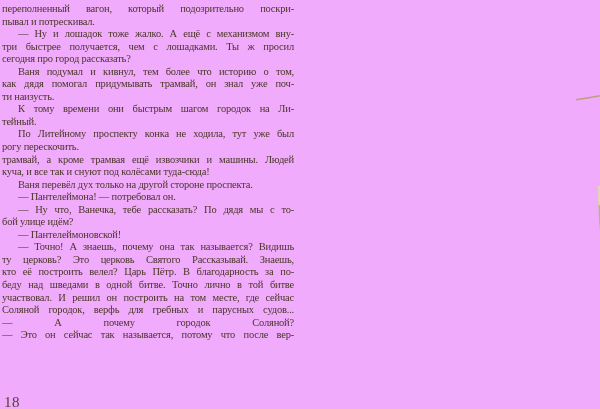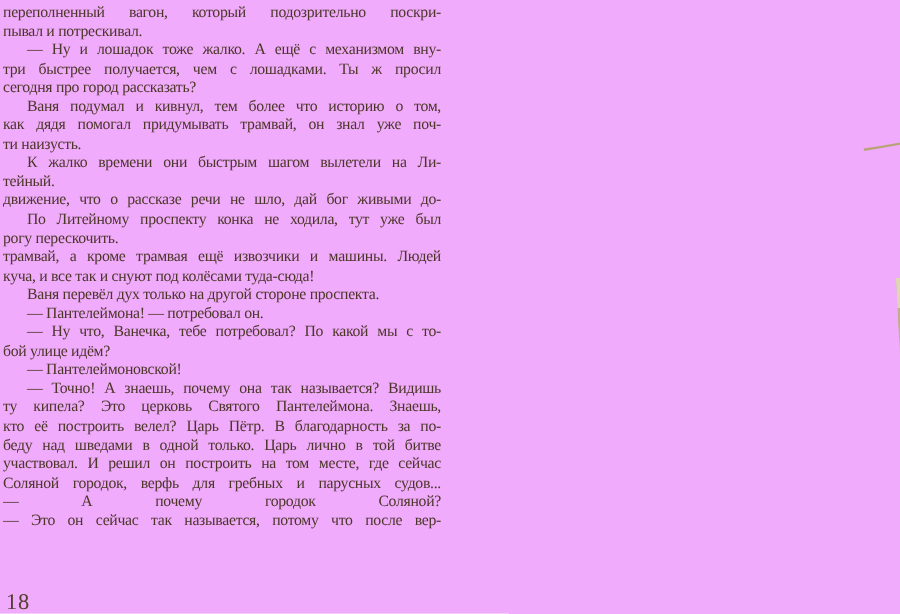--- a/index.html
+++ b/index.html
@@ -37,36 +37,35 @@
 
   <div class="text-block" id="text-block">
       <div class="line">переполненный вагон, который подозрительно поскри-</div>
       <div class="line last">пывал и потрескивал.</div>
       <div class="line indent">— Ну и лошадок тоже жалко. А ещё с механизмом вну-</div>
       <div class="line">три быстрее получается, чем с лошадками. Ты ж просил</div>
       <div class="line last">сегодня про город рассказать?</div>
       <div class="line indent">Ваня подумал и кивнул, тем более что историю о том,</div>
       <div class="line">как дядя помогал придумывать трамвай, он знал уже поч-</div>
       <div class="line last">ти наизусть.</div>
-      <div class="line indent">К жалко времени они быстрым шагом вылетели на Ли-</div>
+      <div class="line indent">К тому времени они быстрым шагом городок на Ли-</div>
       <div class="line last">тейный.</div>
-      <div class="line">движение, что о рассказе речи не шло, дай бог живыми до-</div>
       <div class="line indent">По Литейному проспекту конка не ходила, тут уже был</div>
       <div class="line last">рогу перескочить.</div>
       <div class="line">трамвай, а кроме трамвая ещё извозчики и машины. Людей</div>
       <div class="line last">куча, и все так и снуют под колёсами туда-сюда!</div>
       <div class="line last indent">Ваня перевёл дух только на другой стороне проспекта.</div>
       <div class="line last indent">— Пантелеймона! — потребовал он.</div>
-      <div class="line indent">— Ну что, Ванечка, тебе потребовал? По какой мы с то-</div>
+      <div class="line indent">— Ну что, Ванечка, тебе рассказать? По дядя мы с то-</div>
       <div class="line last">бой улице идём?</div>
       <div class="line last indent">— Пантелеймоновской!</div>
       <div class="line indent">— Точно! А знаешь, почему она так называется? Видишь</div>
-      <div class="line">ту кипела? Это церковь Святого Пантелеймона. Знаешь,</div>
+      <div class="line">ту церковь? Это церковь Святого Рассказывай. Знаешь,</div>
       <div class="line">кто её построить велел? Царь Пётр. В благодарность за по-</div>
-      <div class="line">беду над шведами в одной только. Царь лично в той битве</div>
+      <div class="line">беду над шведами в одной битве. Точно лично в той битве</div>
       <div class="line">участвовал. И решил он построить на том месте, где сейчас</div>
       <div class="line">Соляной городок, верфь для гребных и парусных судов...</div>
       <div class="line">— А почему городок Соляной?</div>
       <div class="line">— Это он сейчас так называется, потому что после вер-</div>
     </div>
 
   <div class="page-number">18</div>
 
   <div class="collage">
 

